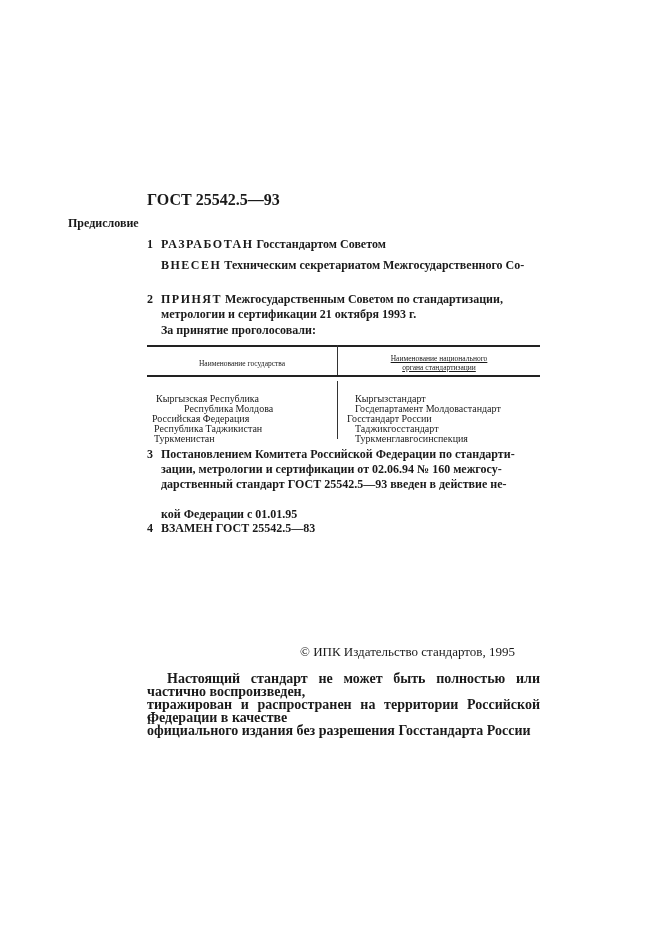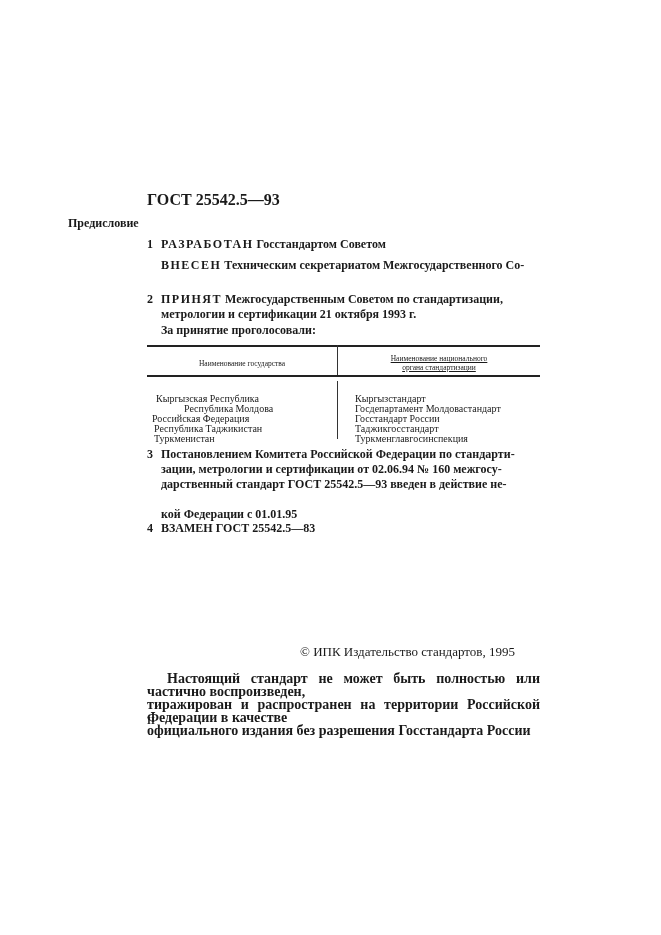--- a/index.html
+++ b/index.html
@@ -55,21 +55,21 @@
     <span>органа стандартизации</span>
   </div>
   <div class="hline" style="top:30px;"></div>
   <div class="vline" style="top:36px; height:58px;"></div>
 
   <div class="cell" style="left:9px; top:49px;">Кыргызская Республика</div>
   <div class="cell" style="left:208px; top:49px;">Кыргызстандарт</div>
   <div class="cell" style="left:7px; top:59px;margin-left:30px;">Республика Молдова</div>
   <div class="cell" style="left:208px; top:59px;">Госдепартамент Молдовастандарт</div>
   <div class="cell" style="left:5px; top:69px;">Российская Федерация</div>
-  <div class="cell" style="left:208px; top:69px;">Госстандарт России</div>
+  <div class="cell" style="left:200px; top:69px;">Госстандарт России</div>
   <div class="cell" style="left:7px; top:79px;">Республика Таджикистан</div>
   <div class="cell" style="left:208px; top:79px;">Таджикгосстандарт</div>
   <div class="cell" style="left:7px; top:89px;">Туркменистан</div>
   <div class="cell" style="left:208px; top:89px;">Туркменглавгосинспекция</div>
 </div>
 
 <div class="abs para" style="top:447px;">
   <span class="num">3</span><span>Постановлением Комитета Российской Федерации по стандарти-</span><br>
   <span class="indent">зации, метрологии и сертификации от 02.06.94 № 160 межгосу-</span><br>
   <span class="indent">дарственный стандарт ГОСТ 25542.5—93 введен в действие не-</span><br>

